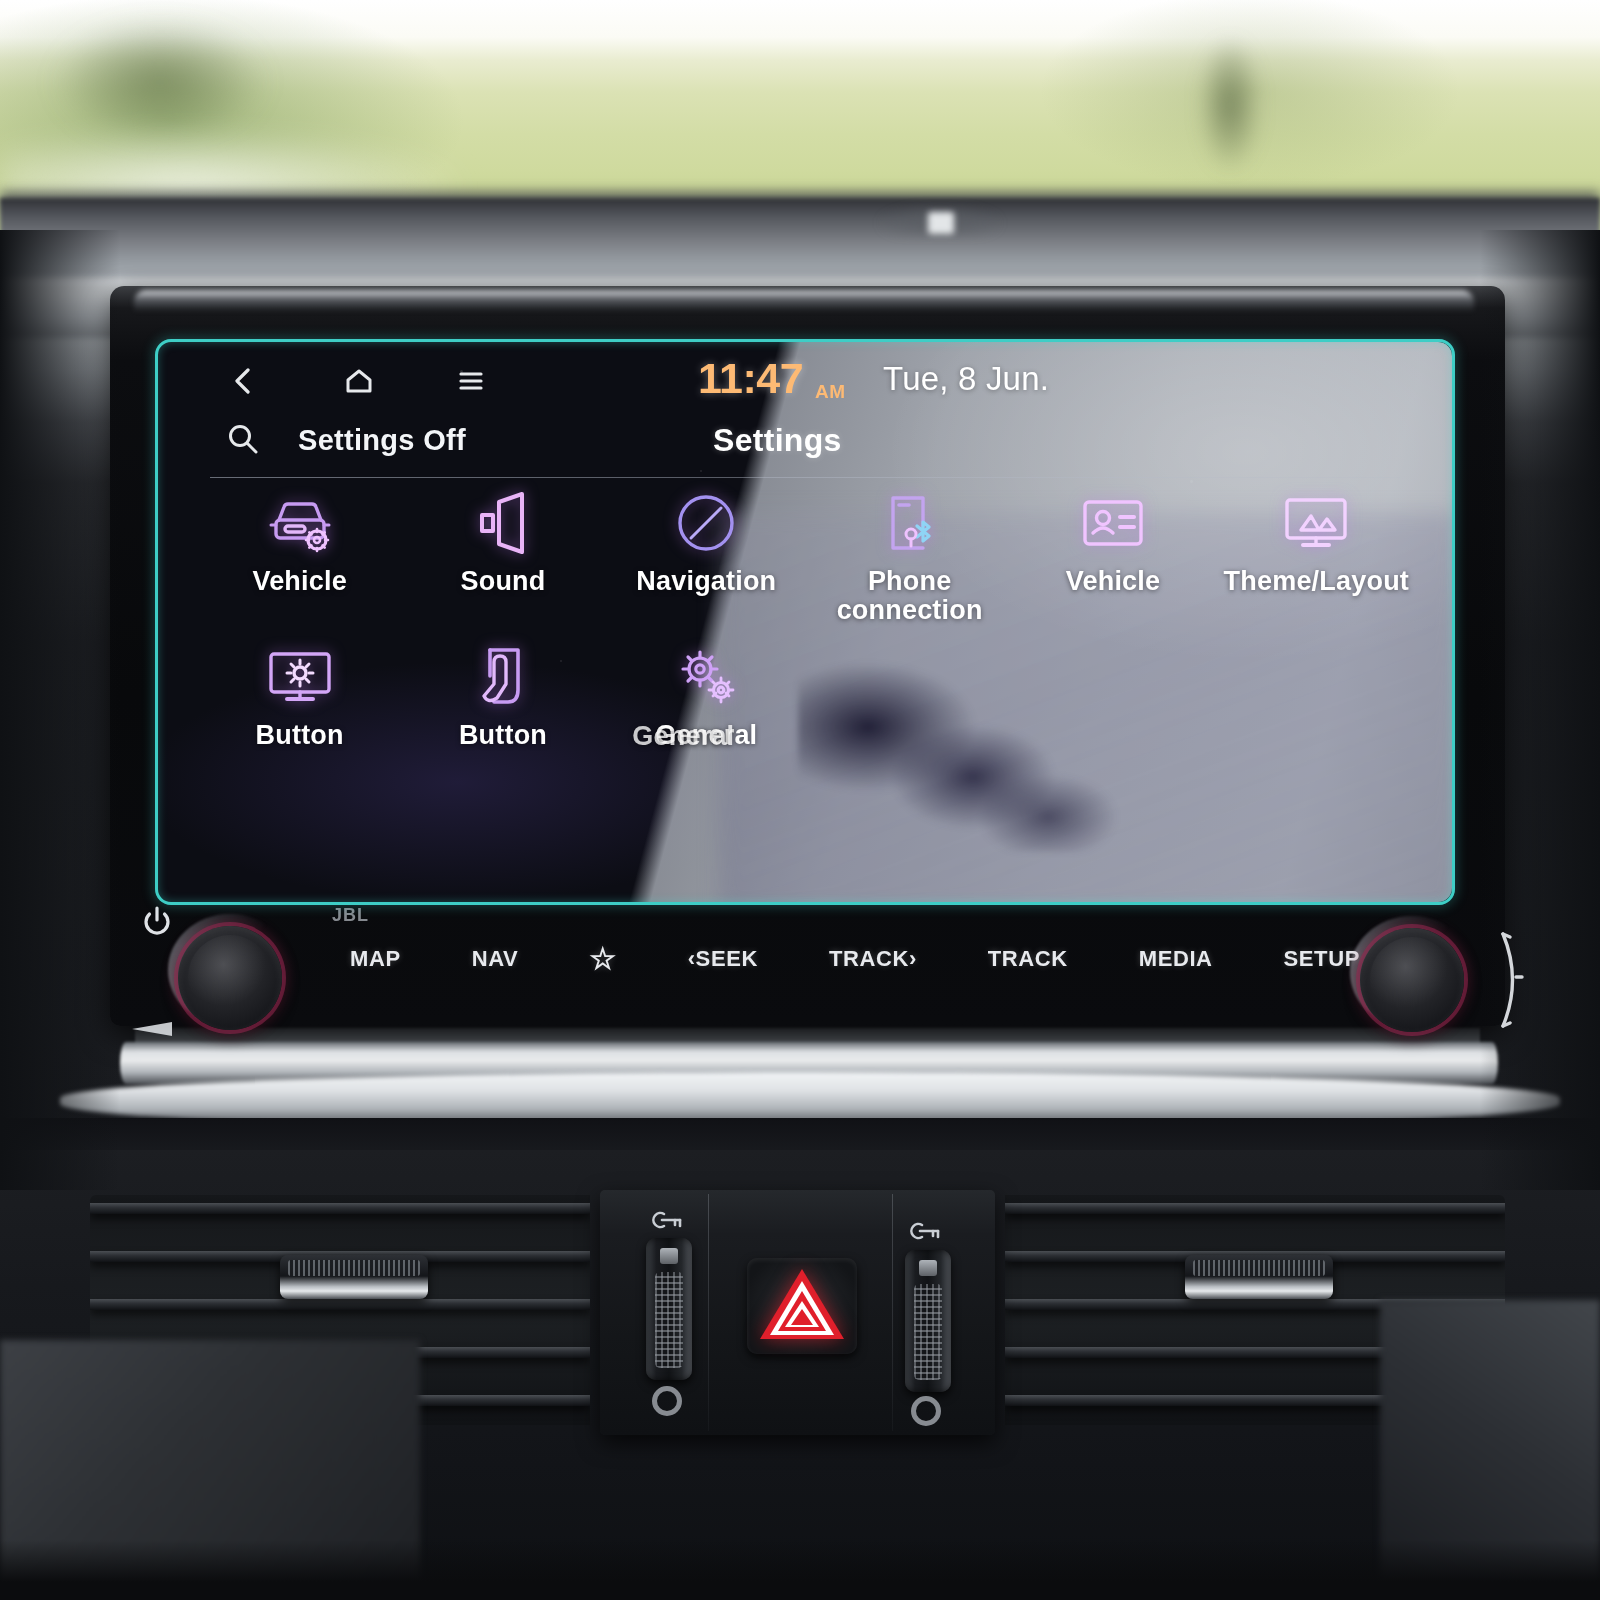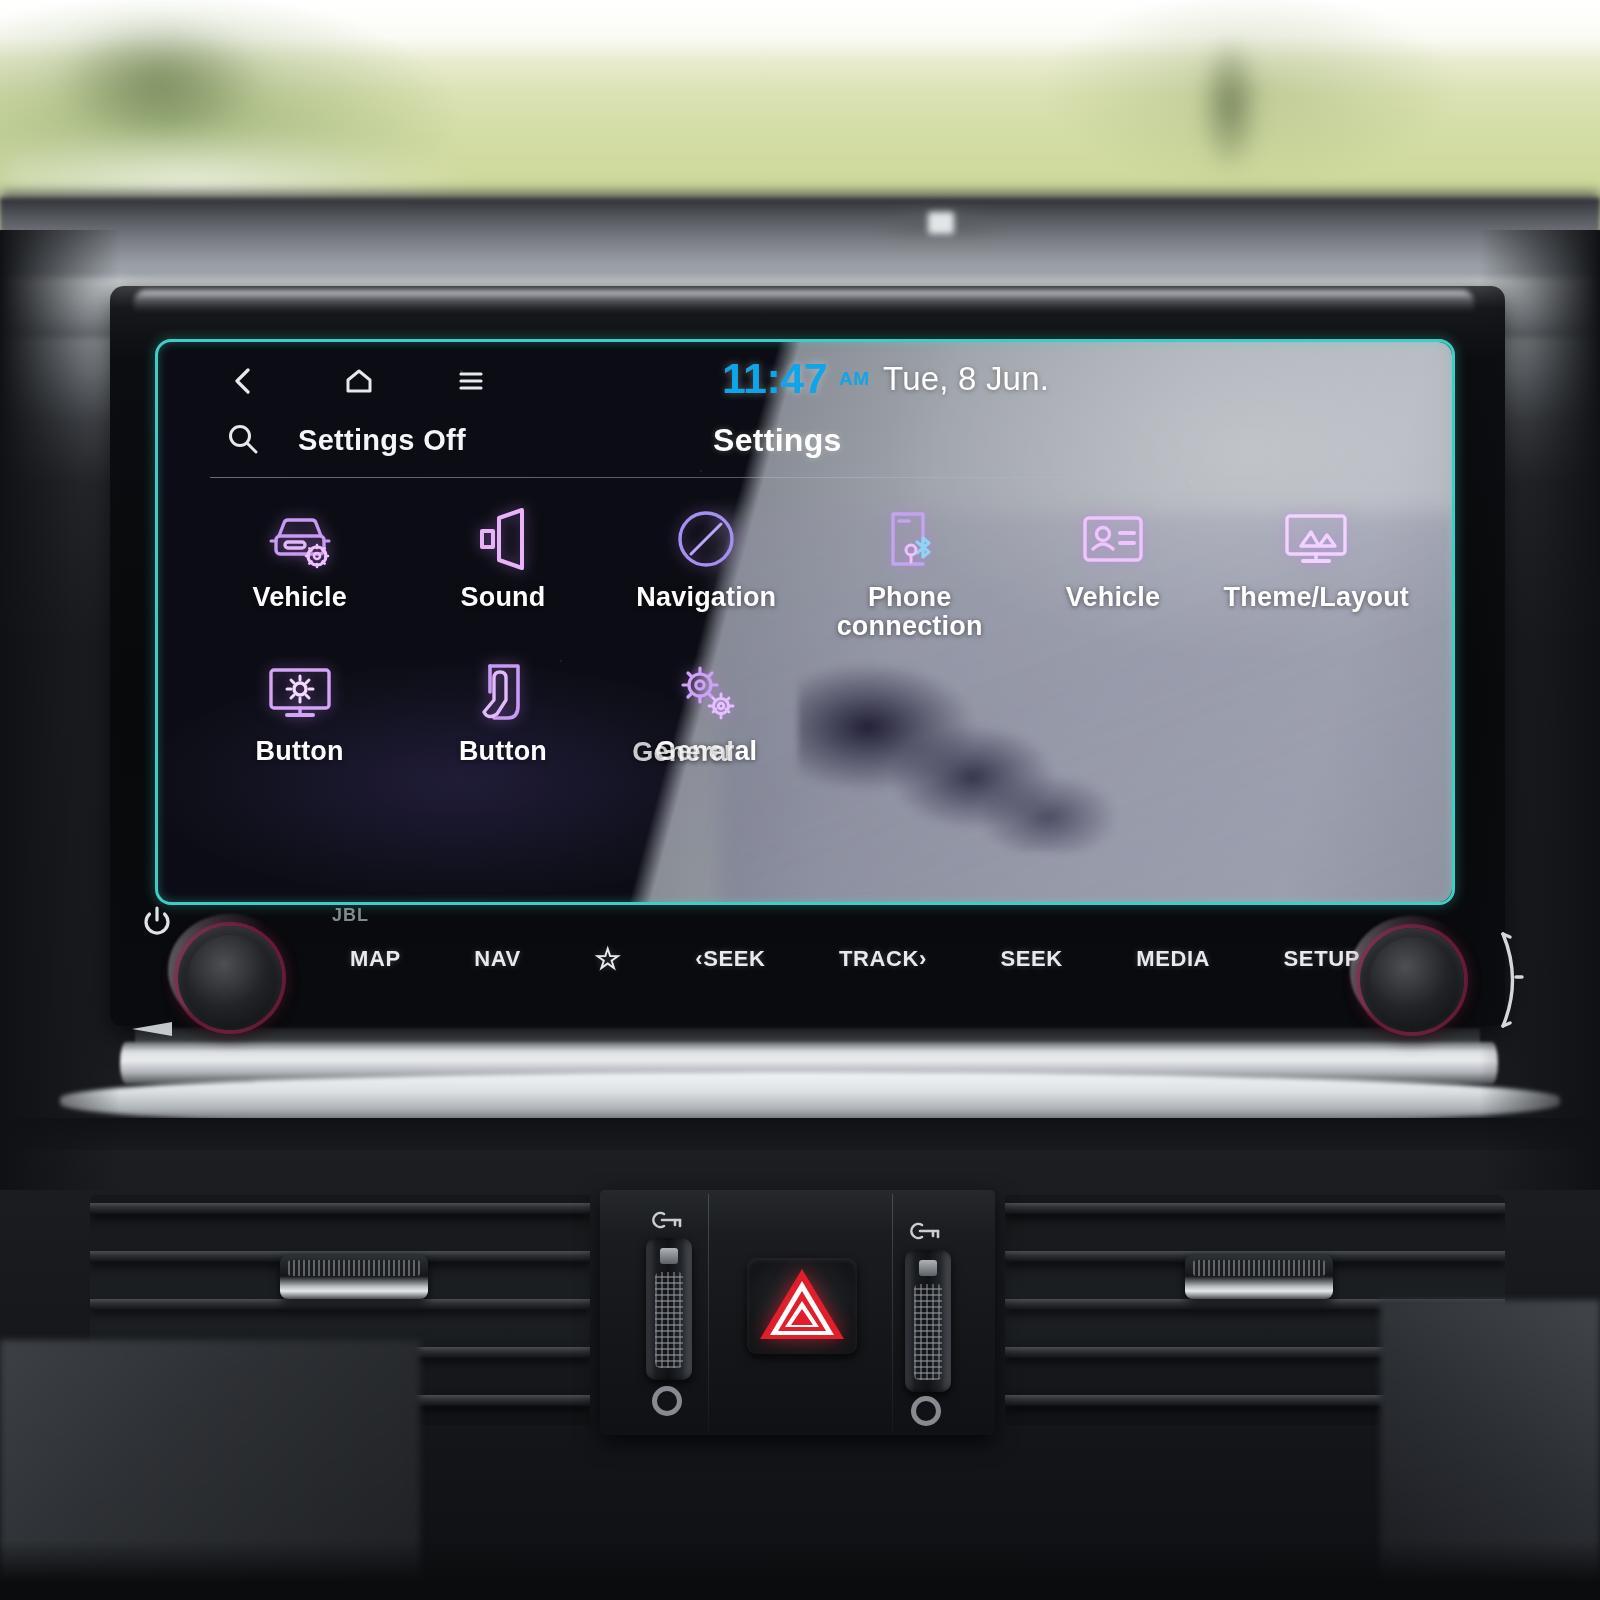--- a/index.html
+++ b/index.html
@@ -163,22 +163,22 @@
   }
   .sb-ico {
     color: #f2f4f7; opacity: .95;
     display: flex; align-items: center; justify-content: center;
   }
   .ico-back { position: absolute; left: 72px; top: 24px; width: 26px; height: 30px; }
   .ico-home { position: absolute; left: 186px; top: 26px; width: 30px; height: 26px; }
   .ico-menu { position: absolute; left: 300px; top: 28px; width: 26px; height: 22px; }
 
   .clock {
-    position: absolute; left: 564px; top: 12px;
-    display: flex; align-items: center; color: #0ea5e9;
+    position: absolute; left: 540px; top: 12px;
+    display: flex; align-items: flex-end; color: #fdba74;
   }
   .clock-time {
     font-size: 43px; font-weight: 700; letter-spacing: -0.5px;
     text-shadow: 0 0 8px rgba(255,255,255,.35);
   }
   .clock-ampm {
     font-size: 19px; font-weight: 700; margin-left: 12px; letter-spacing: .4px;
   }
   .date {
     position: absolute; left: 725px; top: 18px;
@@ -205,21 +205,21 @@
     text-shadow: 0 0 6px rgba(255,255,255,.25);
   }
   .divider {
     position: absolute; left: 52px; top: 135px; width: 1190px; height: 1px;
     background: linear-gradient(90deg, rgba(180,186,200,0.55) 0%, rgba(180,186,200,0.42) 55%, rgba(180,186,200,0.18) 100%);
     z-index: 28;
   }
 
   
   .grid {
-    position: absolute; left: 40px; top: 148px;
+    position: absolute; left: 40px; top: 132px;
     width: 1220px;
     z-index: 30;
     display: grid;
     grid-template-columns: repeat(6, 1fr);
     row-gap: 4px;
   }
   .tile {
     display: flex; flex-direction: column; align-items: center;
     padding-top: 12px;
     cursor: pointer;
@@ -646,21 +646,21 @@
       </svg>
     </span>
     <div class="vol-wedge"></div>
 
     <div class="hard-btns">
       <span class="hb">MAP</span>
       <span class="hb">NAV</span>
       <span class="hb hb-star">☆</span>
       <span class="hb">‹SEEK</span>
       <span class="hb">TRACK›</span>
-      <span class="hb">SEEK</span>
+      <span class="hb">TRACK</span>
       <span class="hb">MEDIA</span>
       <span class="hb">SETUP</span>
     </div>
 
     <div class="knob knob-r"></div>
     <span class="tune-arc">
       <svg viewBox="0 0 34 104" fill="none" stroke="currentColor" stroke-width="3.4" stroke-linecap="round">
         <path d="M9 6 Q28 52 9 98"></path>
         <line x1="9" y1="6" x2="16" y2="9"></line>
         <line x1="9" y1="98" x2="16" y2="95"></line>

